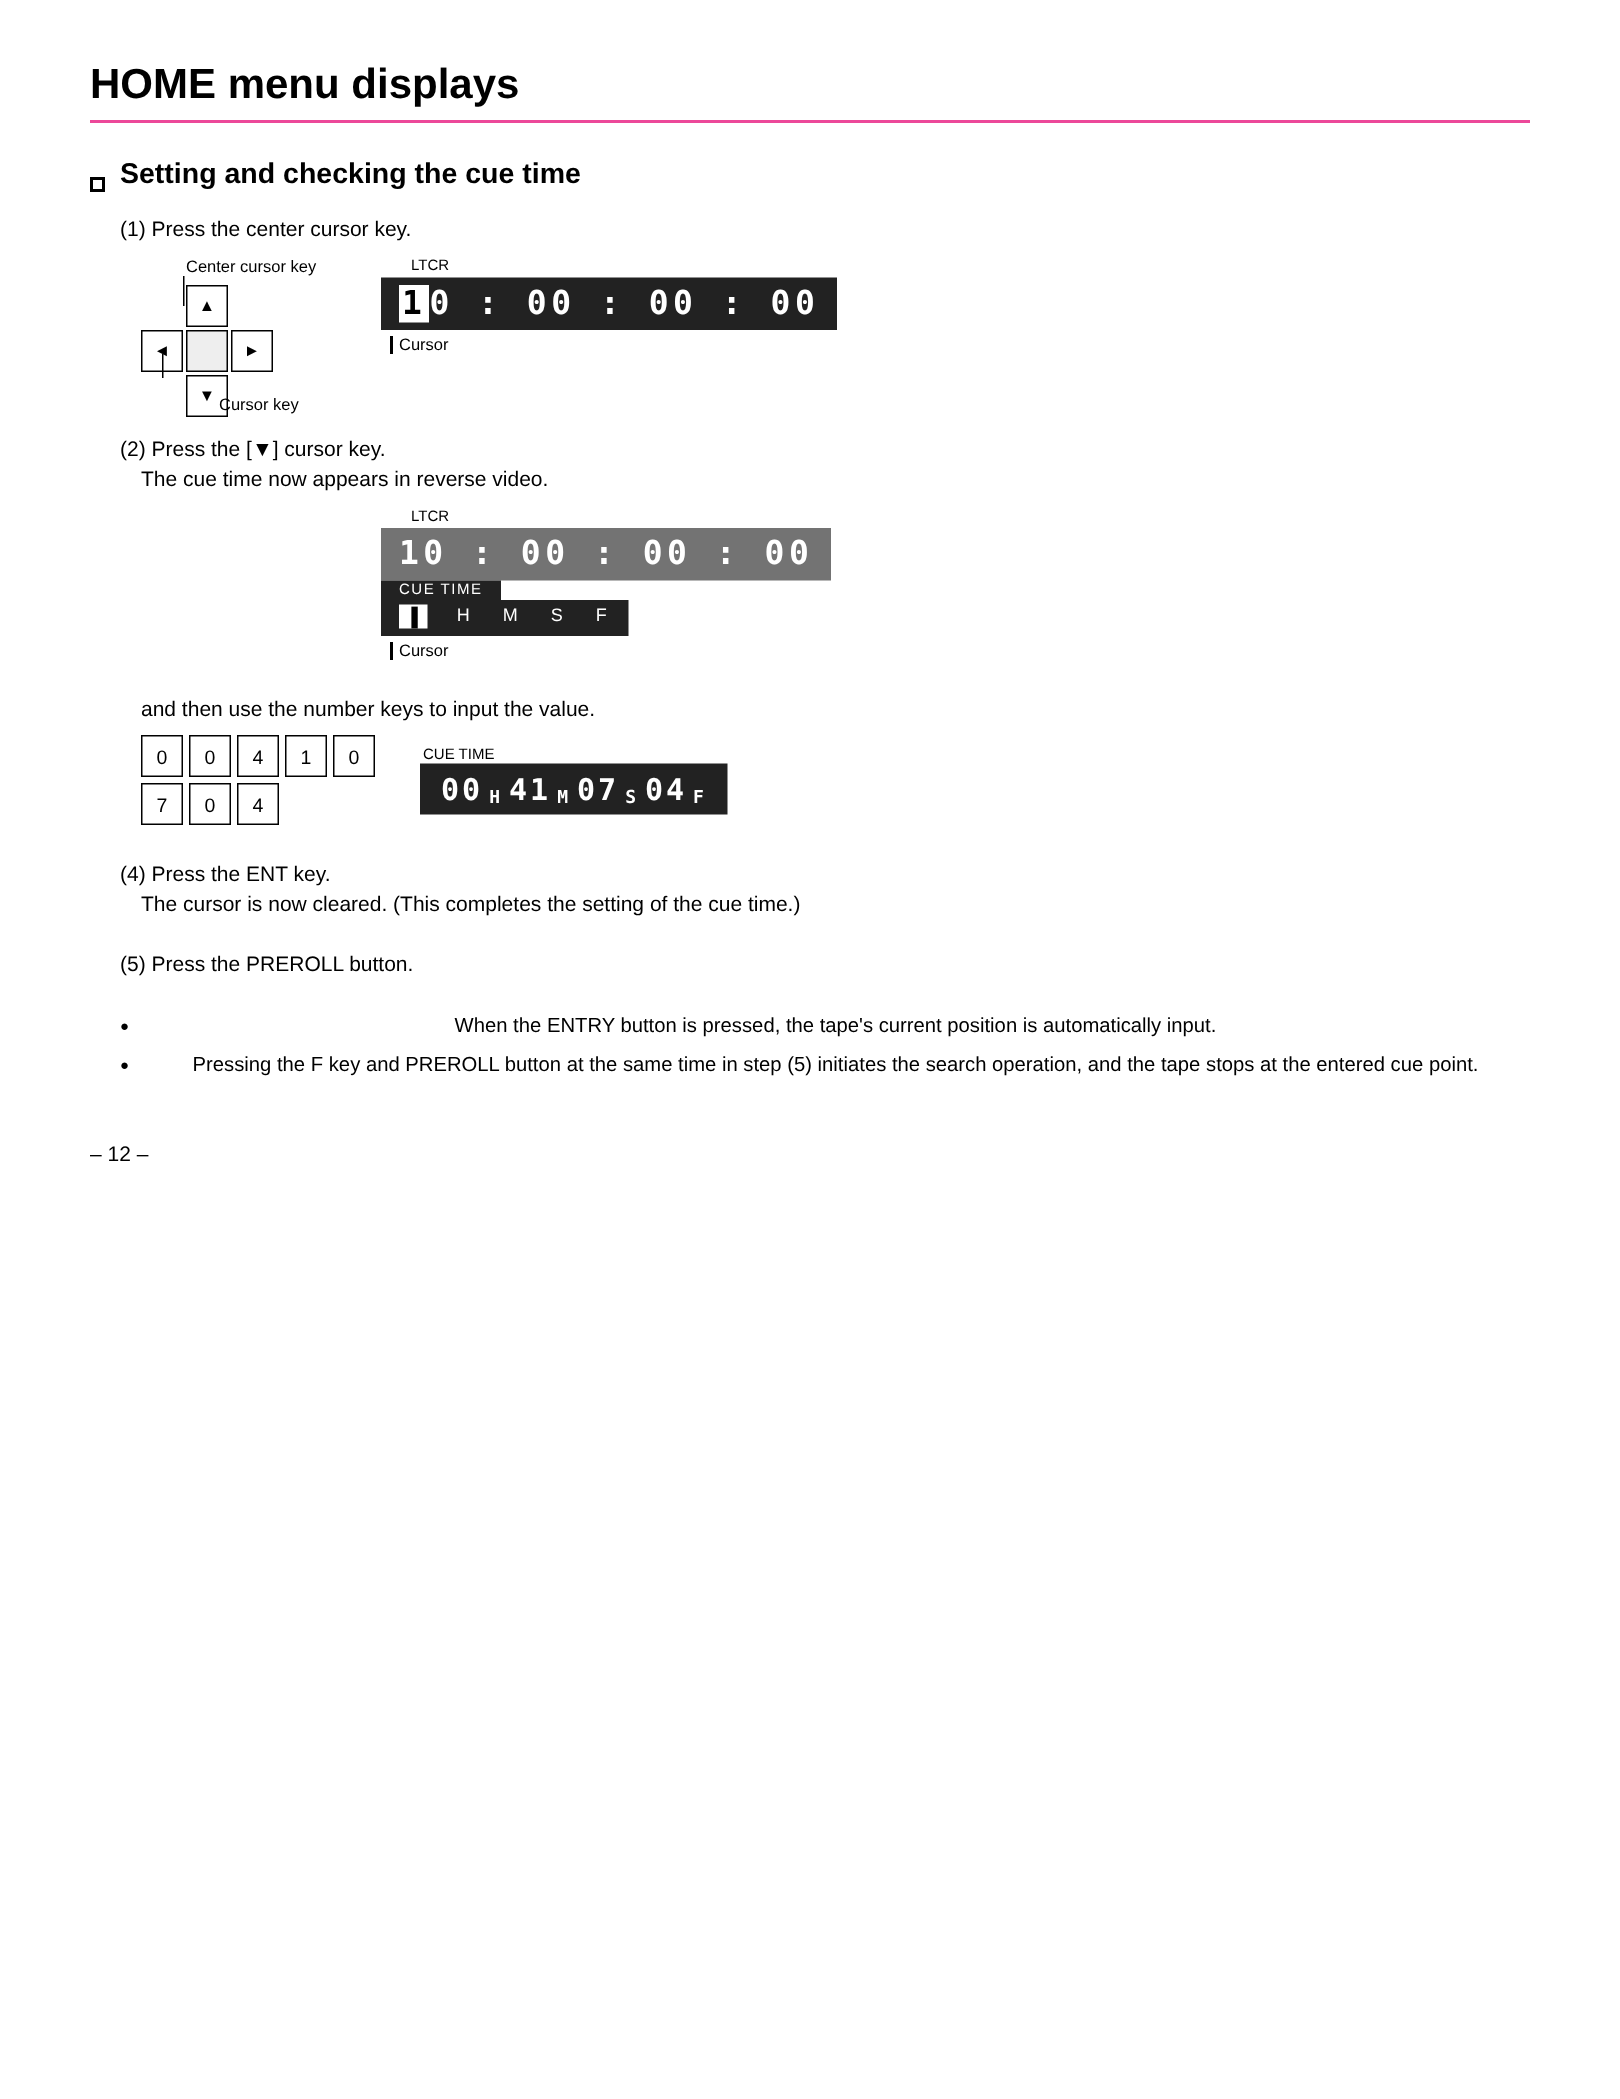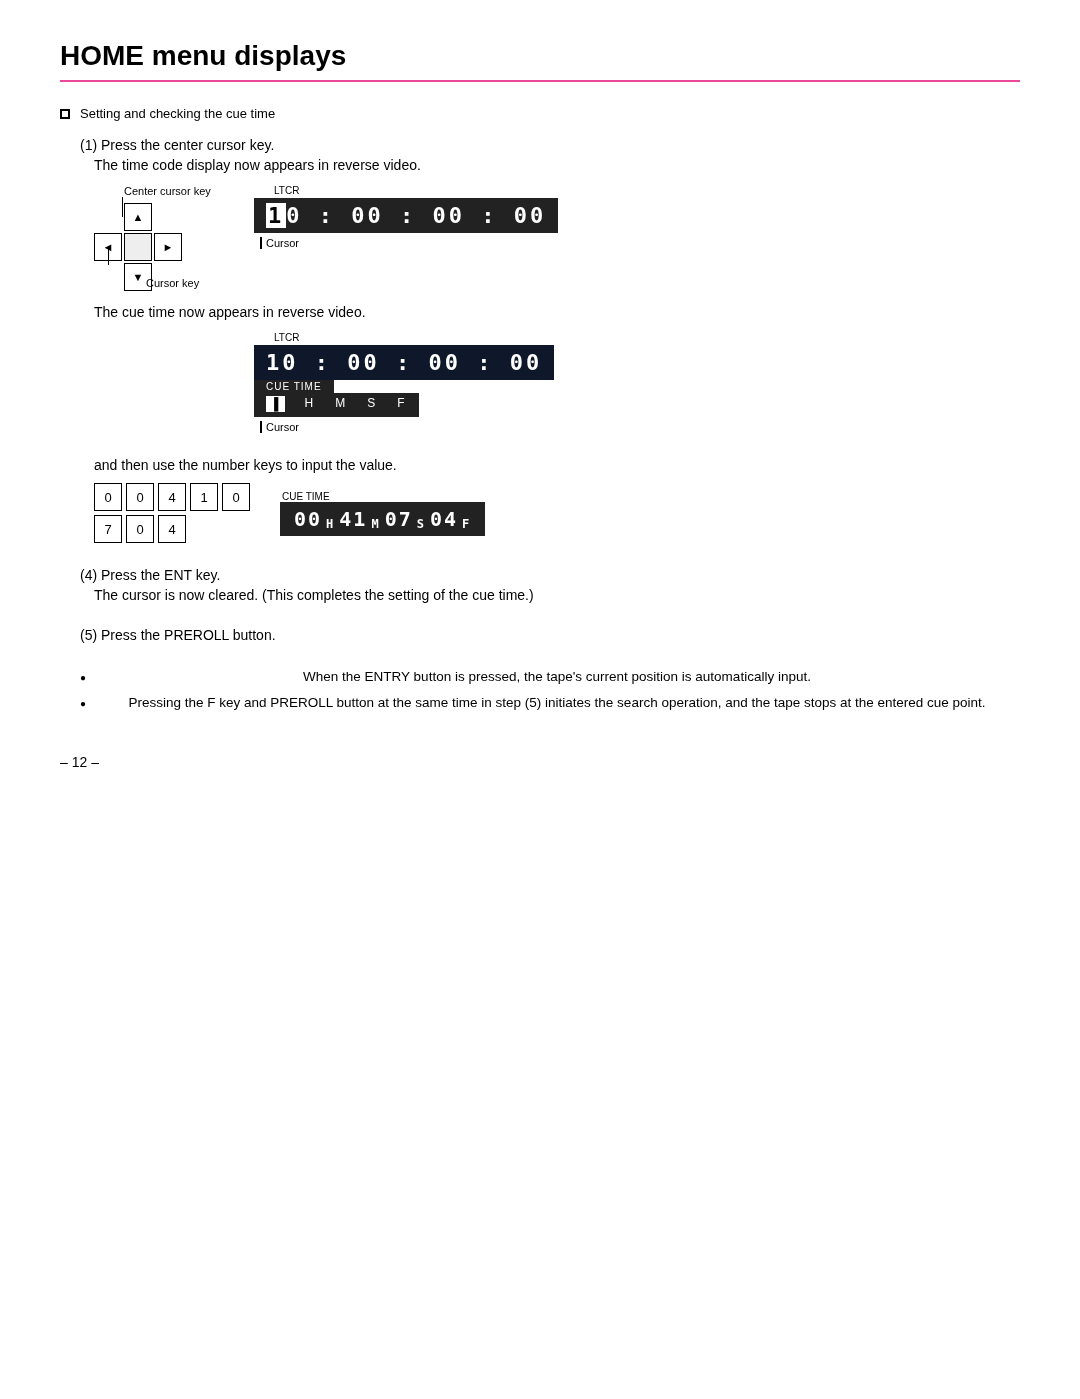--- a/index.html
+++ b/index.html
@@ -13,25 +13,25 @@
       padding: 40px 60px 60px 60px;
     }
     .page-title {
       font-size: 28px;
       font-weight: bold;
       border-bottom: 2px solid #ec4899;
       padding-bottom: 8px;
       margin-bottom: 24px;
     }
     .section-heading {
-      font-size: 13px;
-      font-weight: normal;
+      font-size: 19px;
+      font-weight: bold;
       margin-bottom: 16px;
       display: flex;
-      align-items: center;
+      align-items: flex-end;
       gap: 6px;
     }
     .section-heading .sq {
       display: inline-block;
       width: 10px;
       height: 10px;
       border: 2px solid #000;
       margin-right: 4px;
     }
     .step {
@@ -140,21 +140,21 @@
       color: #000;
       padding: 0 2px;
     }
     
     .cuetime-display {
       display: flex;
       flex-direction: column;
       align-items: flex-start;
     }
     .cuetime-row1 {
-      background: #0f172a;
+      background: #737373;
       color: #fff;
       font-family: monospace;
       font-size: 22px;
       font-weight: bold;
       padding: 5px 12px;
       letter-spacing: 3px;
     }
     .cuetime-label-row {
       background: #222;
       color: #fff;
@@ -259,21 +259,20 @@
 <div class="section-heading">
   <span class="sq"></span>
   <span>Setting and checking the cue time</span>
 </div>
 
 <div class="step">
   <div class="step-header">
     <span class="step-label">(1)</span>
     <span>Press the center cursor key.</span>
   </div>
-  <div class="step-sub">The time code display now appears in reverse video.</div>
 
   <div class="diagram-row">
 
     <div class="cursor-diagram">
       <span class="cursor-label-center">Center cursor key</span>
       <div class="cursor-label-center-line"></div>
       <div class="cursor-key-grid">
 
         <div class="cursor-key empty"></div>
         <div class="cursor-key">▲</div>
@@ -299,20 +298,24 @@
       </div>
       <div style="display:flex;align-items:center;margin-top:4px;margin-left:6px;">
         <div style="width:2px;height:12px;background:#000;margin-right:4px;"></div>
         <span style="font-size:11px;">Cursor</span>
       </div>
     </div>
   </div>
 </div>
 
 <div class="step">
+  <div class="step-header">
+    <span class="step-label">(2)</span>
+    <span>Press the [▼] cursor key.</span>
+  </div>
   <div class="step-sub">The cue time now appears in reverse video.</div>
 
   <div class="diagram-row">
     <div style="width:120px;"></div>
 
     <div class="cuetime-display">
       <div class="ltcr-label">LTCR</div>
       <div class="cuetime-row1">10 : 00 : 00 : 00</div>
       <div class="cuetime-label-row">CUE TIME</div>
       <div class="cuetime-hmsf-row">

